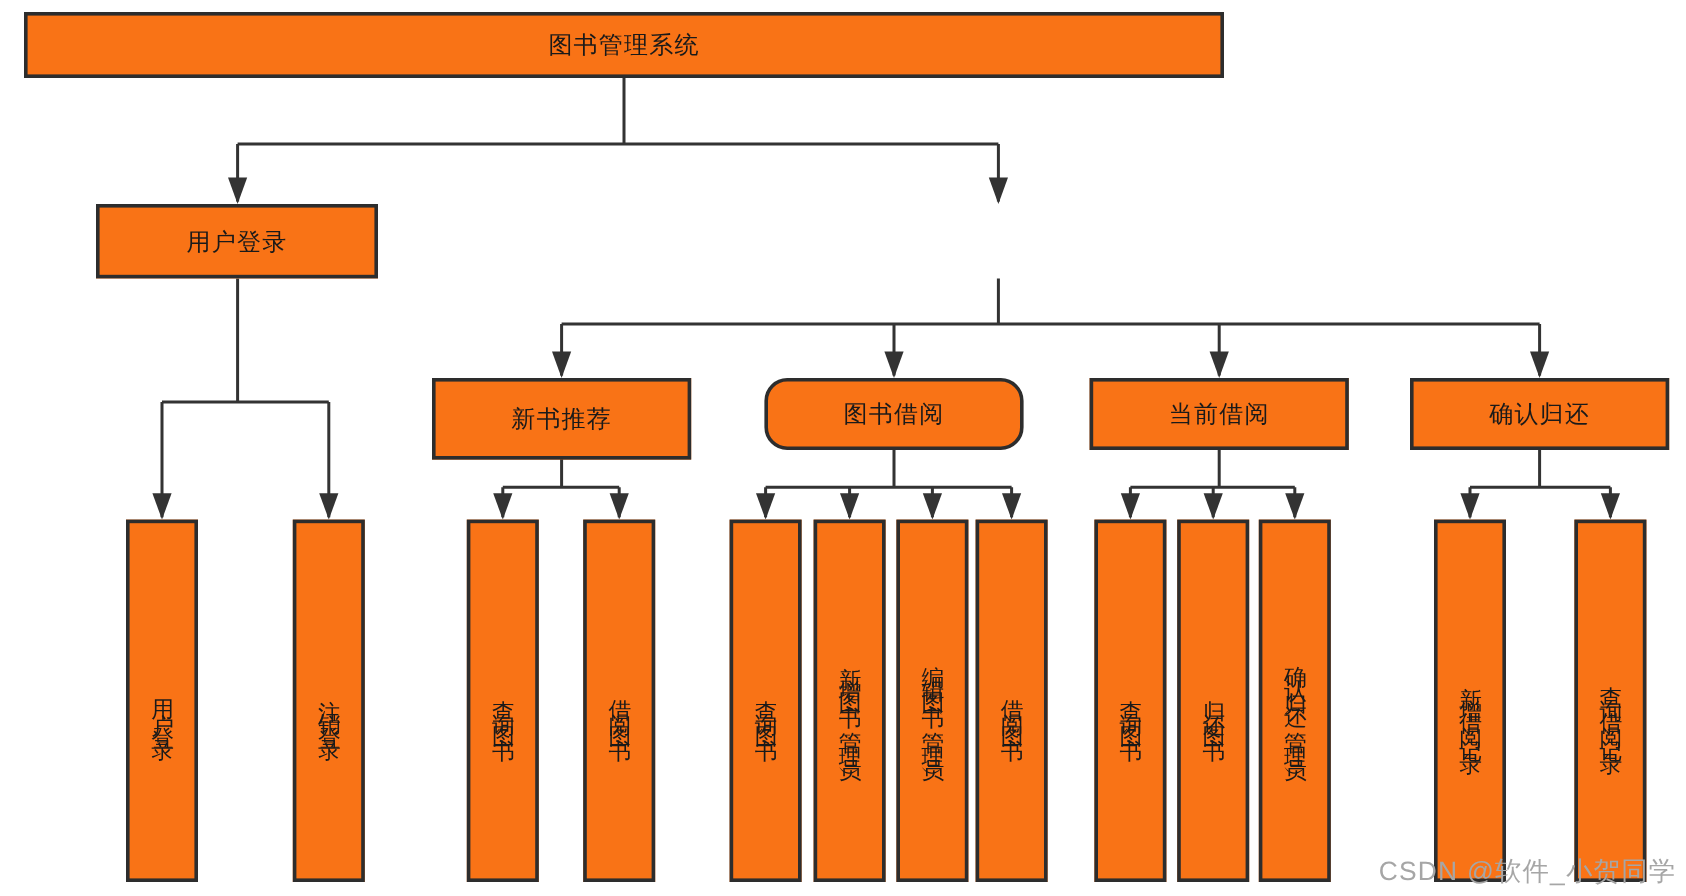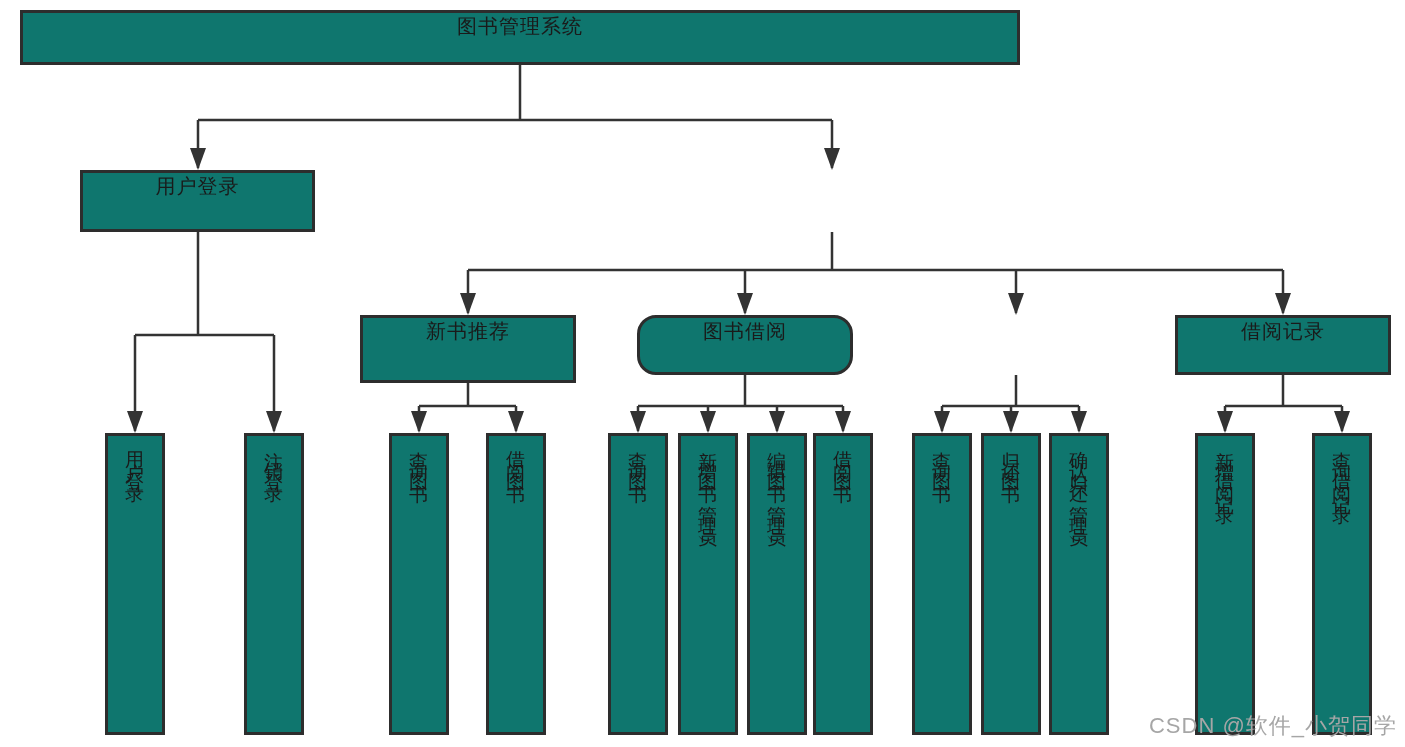--- a/index.html
+++ b/index.html
@@ -16,23 +16,24 @@
     overflow: hidden;
   }
   #wires {
     position: absolute;
     left: 0; top: 0;
     z-index: 0;
   }
   .box {
     position: absolute;
     box-sizing: border-box;
-    background: #0f766e;
+    background: #f97316;
     border: 3px solid #2d2d2d;
     display: flex;
+    align-items: center;
     justify-content: center;
     z-index: 1;
     color: #1a1a1a;
   }
   .hlabel {
     font-size: 20px;
     letter-spacing: 1px;
     white-space: nowrap;
   }
   .vlabel {
@@ -100,22 +101,25 @@
   <div class="box" style="left:80px; top:170px; width:235px; height:62px;">
     <span class="hlabel">用户登录</span>
   </div>
 
   <div class="box" style="left:360px; top:315px; width:216px; height:68px;">
     <span class="hlabel">新书推荐</span>
   </div>
   <div class="box" style="left:637px; top:315px; width:216px; height:60px;border-radius:19px;">
     <span class="hlabel">图书借阅</span>
   </div>
+  <div class="box" style="left:908px; top:315px; width:216px; height:60px;">
+    <span class="hlabel">当前借阅</span>
+  </div>
   <div class="box" style="left:1175px; top:315px; width:216px; height:60px;">
-    <span class="hlabel">借阅记录</span>
+    <span class="hlabel">确认归还</span>
   </div>
 
   <div class="box" style="left:105px; top:433px; width:60px; height:302px;">
     <span class="vlabel">用户登录</span>
   </div>
   <div class="box" style="left:244px; top:433px; width:60px; height:302px;">
     <span class="vlabel">注销登录</span>
   </div>
 
   <div class="box" style="left:389px; top:433px; width:60px; height:302px;">

